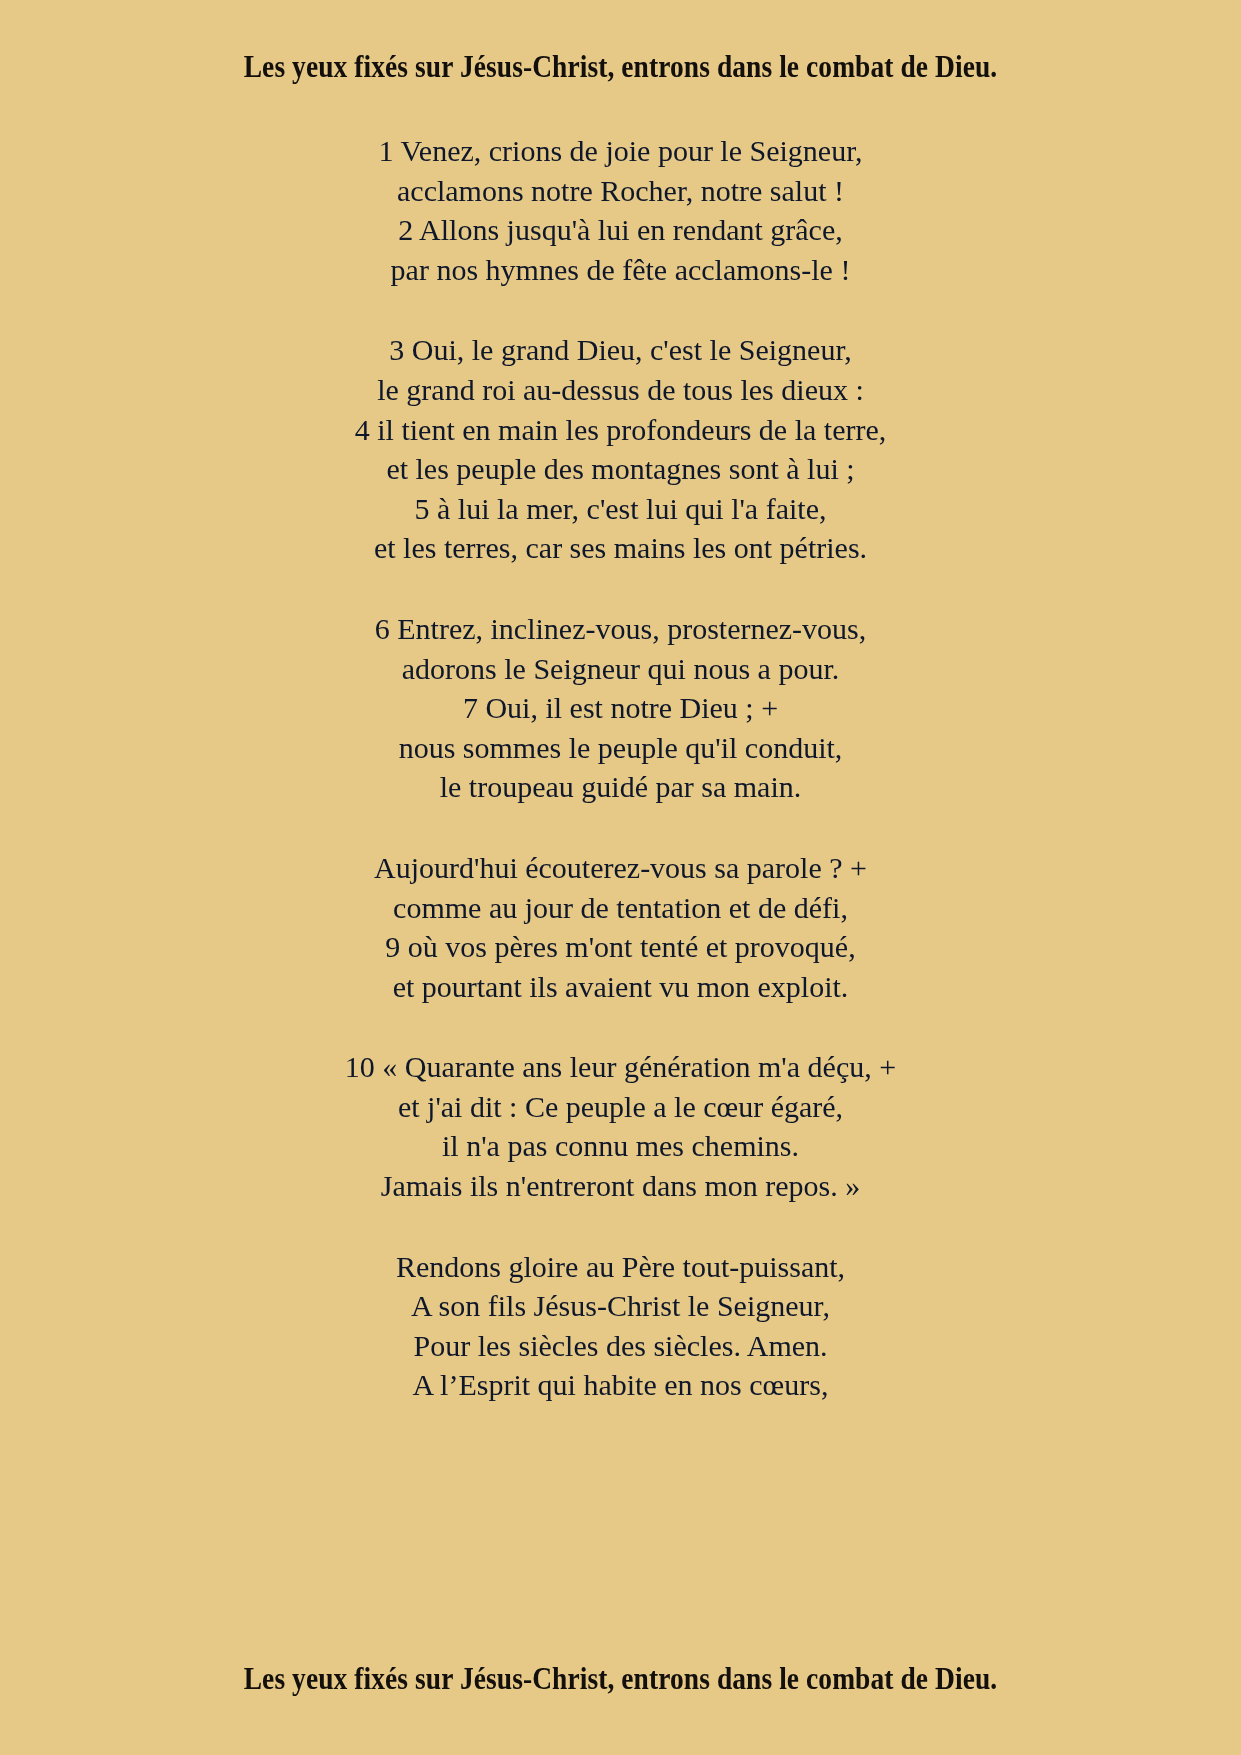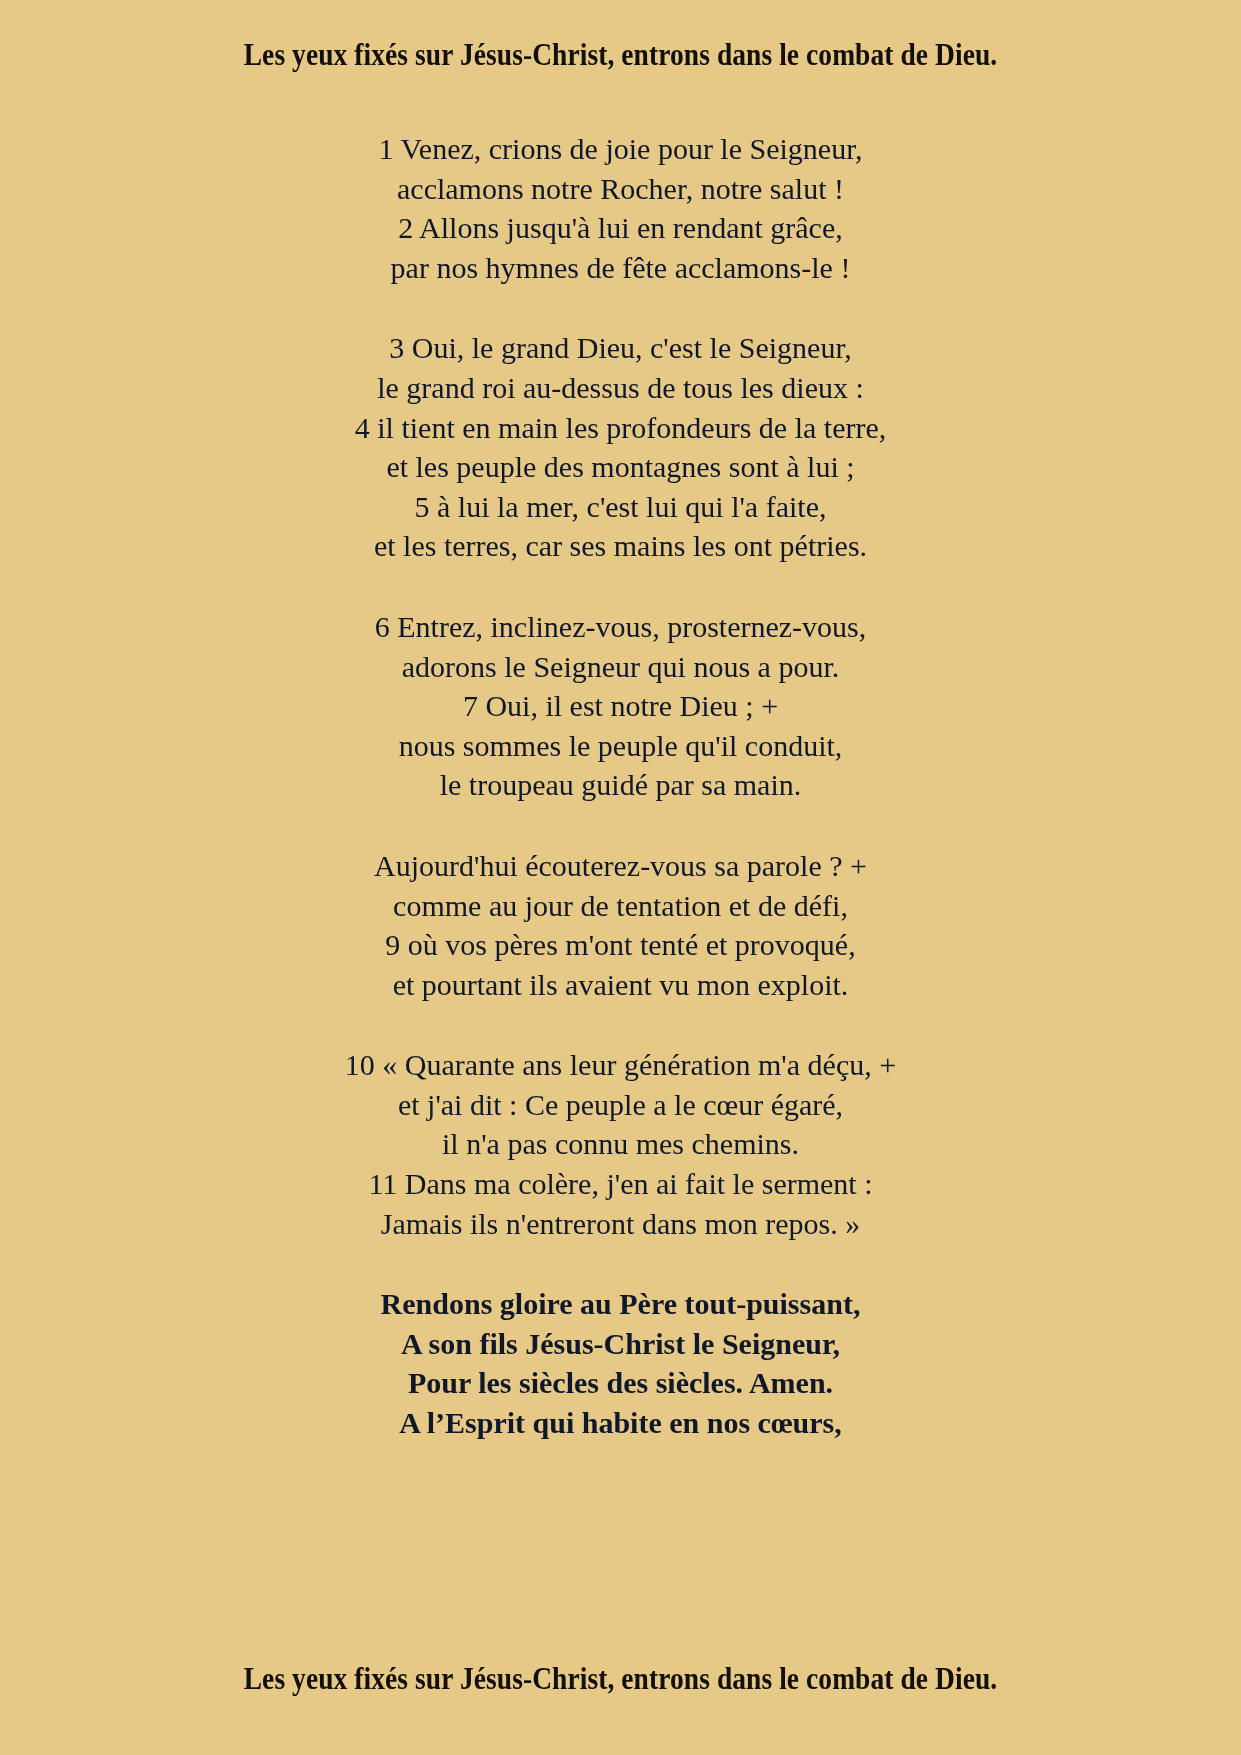--- a/index.html
+++ b/index.html
@@ -17,22 +17,21 @@
     position: relative;
   }
 
   .page {
     width: 1241px;
     height: 1755px;
     box-sizing: border-box;
     display: flex;
     flex-direction: column;
     align-items: center;
-    padding: 4px;
-    gap: 10px;
+    padding: 16px;
   }
 
   
   .antiphon {
     font-family: "Liberation Serif", "DejaVu Serif", serif;
     font-weight: bold;
     font-size: 30.5px;
     letter-spacing: 0.1px;
     text-align: center;
     width: 100%;
@@ -58,21 +57,20 @@
     width: 100%;
     text-align: center;
   }
 
   .stanza {
     margin: 0 0 41px 0;
     padding: 0;
   }
   .stanza:last-child {
     margin-bottom: 0;
-    font-weight: bold;
   }
 
   .line {
     font-size: 30px;
     line-height: 39.6px;
     text-align: center;
     white-space: nowrap;
     color: #0f172a;
   }
 </style>
@@ -113,21 +111,20 @@
       <div class="line">Aujourd'hui écouterez-vous sa parole ? +</div>
       <div class="line">comme au jour de tentation et de défi,</div>
       <div class="line">9 où vos pères m'ont tenté et provoqué,</div>
       <div class="line">et pourtant ils avaient vu mon exploit.</div>
     </div>
 
     <div class="stanza">
       <div class="line">10 « Quarante ans leur génération m'a déçu, +</div>
       <div class="line">et j'ai dit : Ce peuple a le cœur égaré,</div>
       <div class="line">il n'a pas connu mes chemins.</div>
-      <div class="line">11 Dans ma colère, j'en ai fait le serment :</div>
       <div class="line">Jamais ils n'entreront dans mon repos. »</div>
     </div>
 
     <div class="stanza">
       <div class="line">Rendons gloire au Père tout-puissant,</div>
       <div class="line">A son fils Jésus-Christ le Seigneur,</div>
       <div class="line">Pour les siècles des siècles. Amen.</div>
       <div class="line">A l’Esprit qui habite en nos cœurs,</div>
     </div>
 

